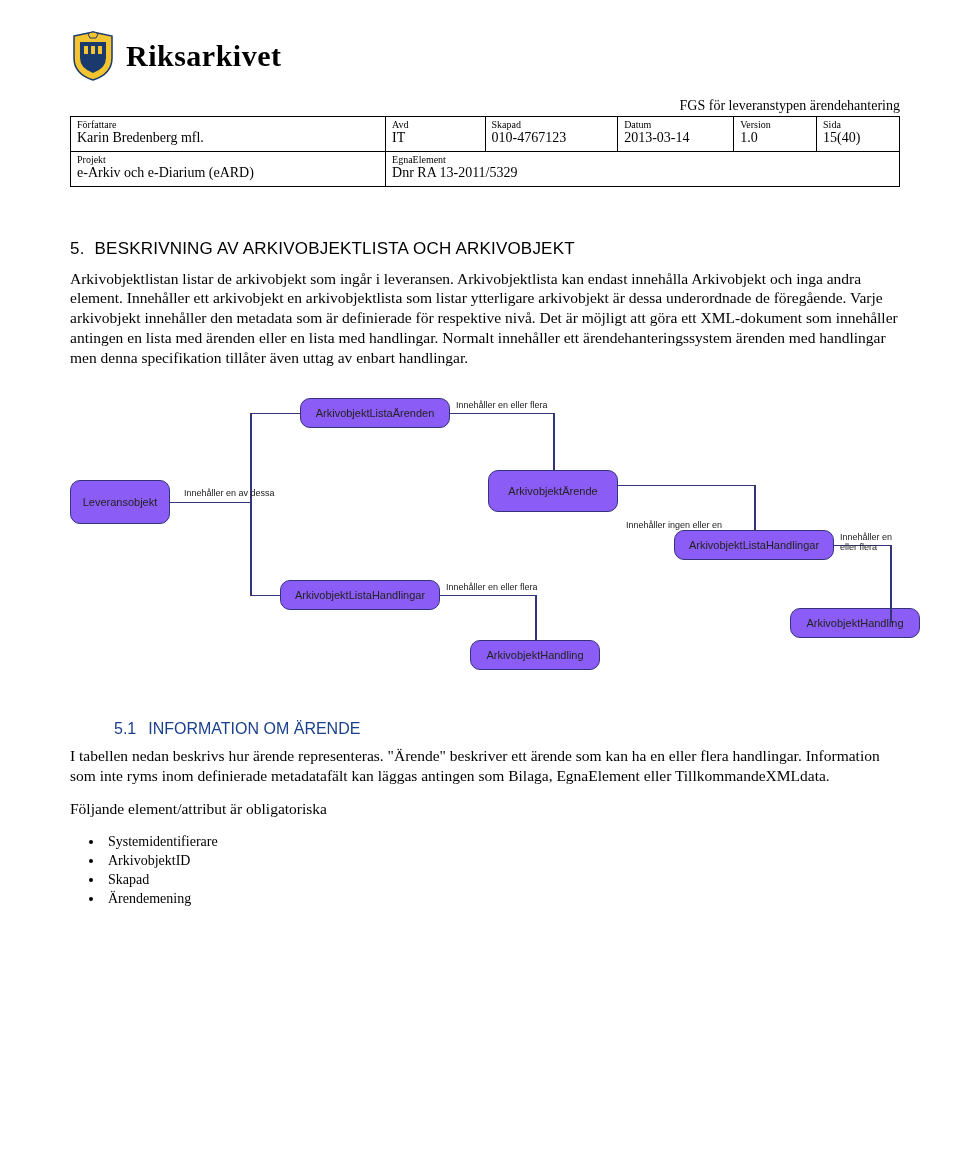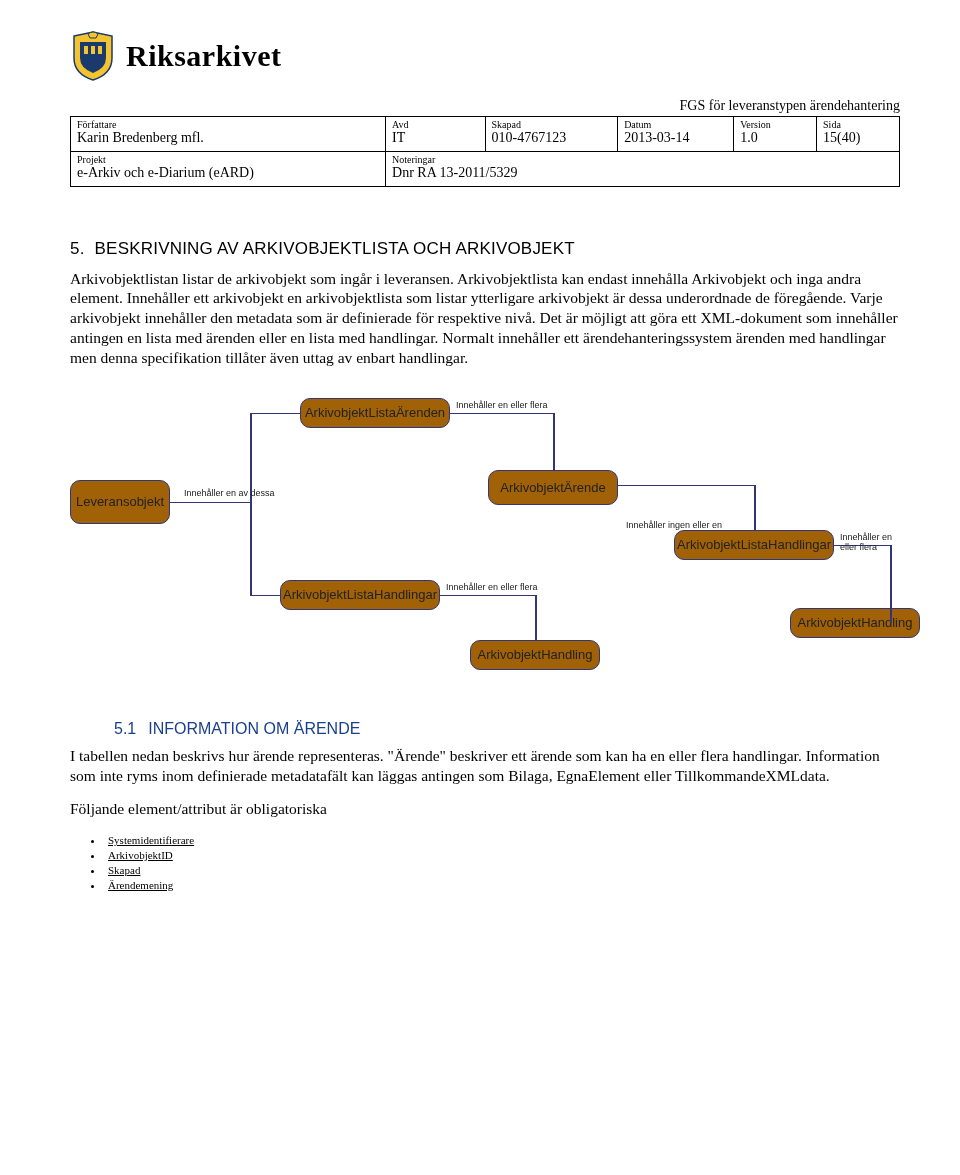--- a/index.html
+++ b/index.html
@@ -28,26 +28,26 @@
   .col-e { width: 10%; }
   .col-f { width: 10%; }
 
   .section-heading { font-size: 17px; font-family: Arial, Helvetica, sans-serif; color: #000; margin-top: 52px; margin-bottom: 10px; font-weight: 400; letter-spacing: 0.2px; }
   .section-heading .num { margin-right: 10px; }
   .subheading { font-size: 16px; font-family: Arial, Helvetica, sans-serif; color: #1a3f8c; margin-top: 40px; margin-bottom: 8px; font-weight: 400; }
   .subheading .num { margin-right: 12px; margin-left: 44px; }
   .bodytext { font-size: 15.5px; line-height: 1.28; margin-bottom: 14px; }
 
   .diagram { margin: 22px 0 30px 0; width: 100%; height: 290px; position: relative; }
-  .dbox { position: absolute; border: 1.5px solid #33357a; border-radius: 10px; background: #a16207; font-family: Arial, Helvetica, sans-serif; font-size: 13px; color: #222; display: flex; align-items: center; justify-content: center; padding: 4px 6px; text-align: center; }
+  .dbox { position: absolute; border: 1.5px solid #33357a; border-radius: 10px; background: #8b5cf6; font-family: Arial, Helvetica, sans-serif; font-size: 11px; color: #222; display: flex; align-items: center; justify-content: center; padding: 4px 6px; text-align: center; }
   .dlabel { position: absolute; font-family: Arial, Helvetica, sans-serif; font-size: 9px; color: #222; }
   .dline { position: absolute; background: #33357a; }
 
   ul.obl { margin: 14px 0 0 34px; list-style: disc; }
-  ul.obl li { font-size: 11px; line-height: 1.35; padding-left: 4px; text-decoration: underline; }
+  ul.obl li { font-size: 14px; line-height: 1.35; padding-left: 4px; }
 </style>
 </head>
 <body>
 
 <div class="header-row">
   <div class="logo-wrap">
     <svg width="46" height="52" viewBox="0 0 46 52">
       <path d="M4 6 L23 2 L42 6 L42 28 Q42 44 23 50 Q4 44 4 28 Z" fill="#f4c430" stroke="#1a3a6e" stroke-width="1.5"></path>
       <path d="M10 12 L36 12 L36 28 Q36 38 23 43 Q10 38 10 28 Z" fill="#1a3a6e"></path>
       <rect x="14" y="16" width="4" height="8" fill="#f4c430"></rect>
@@ -88,37 +88,37 @@
       <span class="label">Sida</span>
       <span class="val">15(40)</span>
     </td>
   </tr>
   <tr>
     <td>
       <span class="label">Projekt</span>
       <span class="val">e-Arkiv och e-Diarium (eARD)</span>
     </td>
     <td colspan="5">
-      <span class="label">Noteringar</span>
+      <span class="label">EgnaElement</span>
       <span class="val">Dnr RA 13-2011/5329</span>
     </td>
   </tr>
 </tbody>
   </table>
 
 <h2 class="section-heading">
   <span class="num">5.</span><span>BESKRIVNING AV ARKIVOBJEKTLISTA OCH ARKIVOBJEKT</span>
 </h2>
 <p class="bodytext">Arkivobjektlistan listar de arkivobjekt som ingår i leveransen. Arkivobjektlista kan endast innehålla Arkivobjekt och inga andra element. Innehåller ett arkivobjekt en arkivobjektlista som listar ytterligare arkivobjekt är dessa underordnade de föregående. Varje arkivobjekt innehåller den metadata som är definierade för respektive nivå. Det är möjligt att göra ett XML-dokument som innehåller antingen en lista med ärenden eller en lista med handlingar. Normalt innehåller ett ärendehanteringssystem ärenden med handlingar men denna specifikation tillåter även uttag av enbart handlingar.</p>
 
 <div class="diagram">
 
   <div class="dbox" style="left:0px; top:90px; width:100px; height:44px;">Leveransobjekt</div>
   <div class="dbox" style="left:230px; top:8px; width:150px; height:30px;">ArkivobjektListaÄrenden</div>
-  <div class="dbox" style="left:418px; top:80px; width:130px; height:35px;">ArkivobjektÄrende</div>
+  <div class="dbox" style="left:418px; top:80px; width:130px; height:42px;">ArkivobjektÄrende</div>
   <div class="dbox" style="left:604px; top:140px; width:160px; height:30px;">ArkivobjektListaHandlingar</div>
   <div class="dbox" style="left:720px; top:218px; width:130px; height:30px;">ArkivobjektHandling</div>
   <div class="dbox" style="left:210px; top:190px; width:160px; height:30px;">ArkivobjektListaHandlingar</div>
   <div class="dbox" style="left:400px; top:250px; width:130px; height:30px;">ArkivobjektHandling</div>
 
   <div class="dline" style="left:100px; top:112px; width:80px; height:1.5px;"></div>
   <div class="dline" style="left:180px; top:23px; width:1.5px; height:183px;"></div>
   <div class="dline" style="left:180px; top:23px; width:50px; height:1.5px;"></div>
   <div class="dline" style="left:180px; top:205px; width:30px; height:1.5px;"></div>
 

